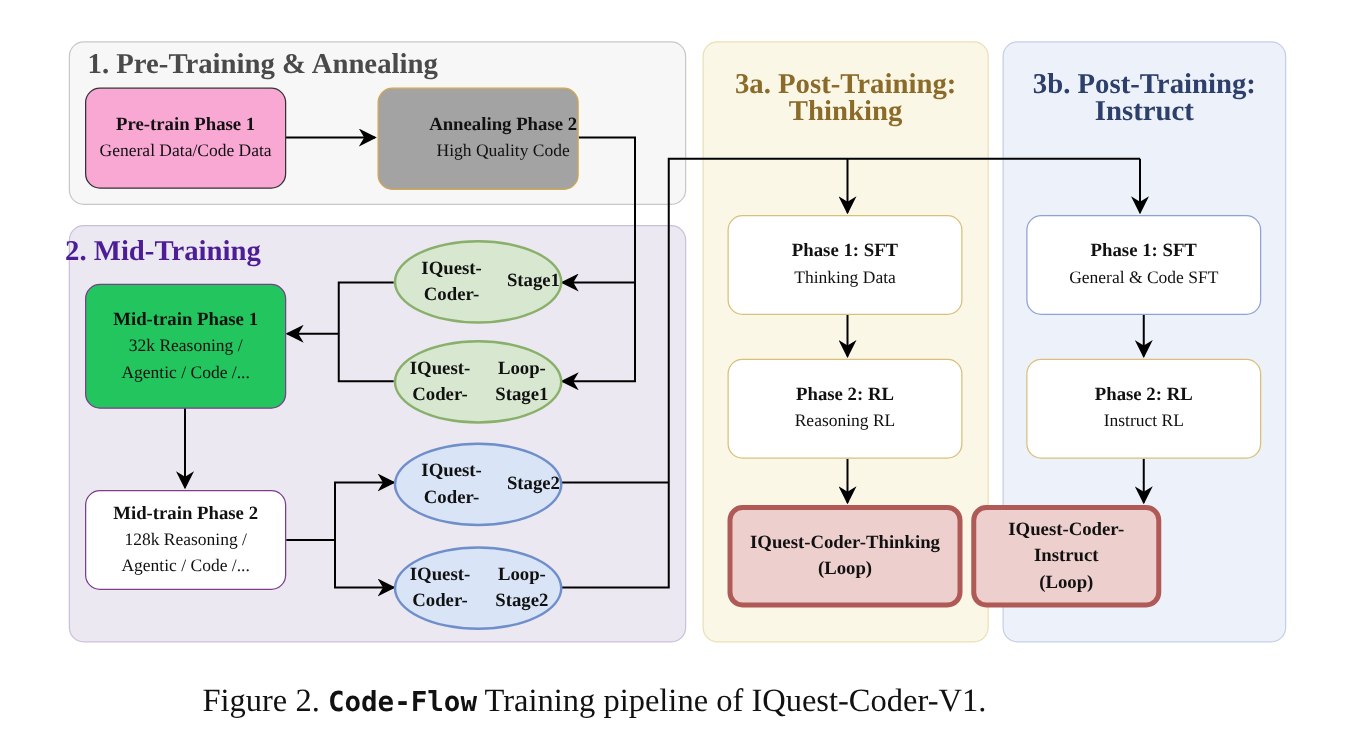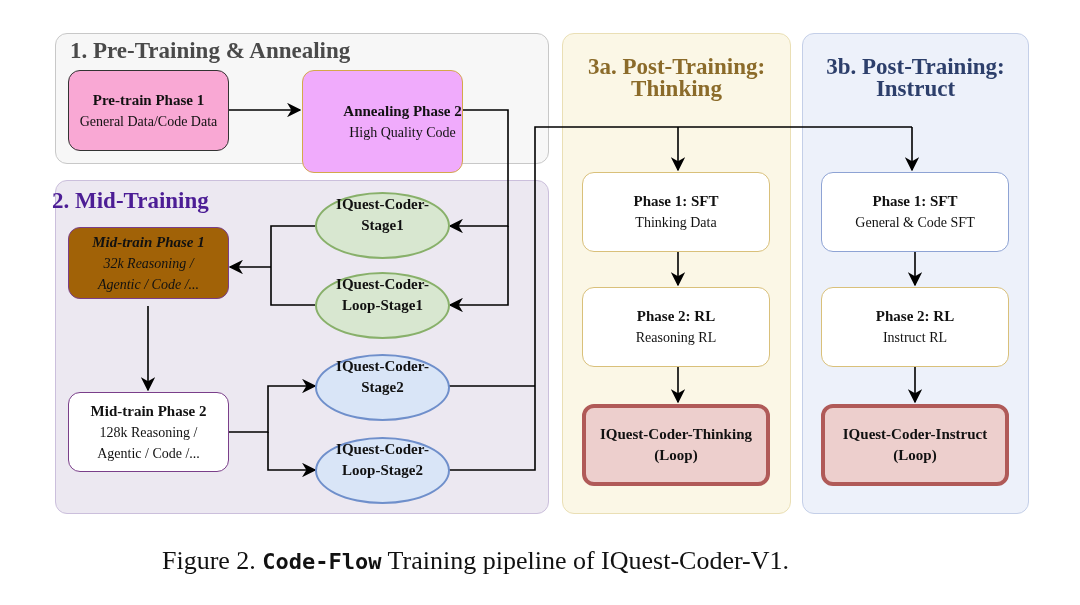--- a/index.html
+++ b/index.html
@@ -9,21 +9,21 @@
   .g2 { left: 55px; top: 180px; width: 494px; height: 334px; background: #ece8f1; border: 1.5px solid #cbbfdc; }
   .g3a { left: 562px; top: 33px; width: 229px; height: 481px; background: #fbf7e6; border: 1.5px solid #eadfb5; }
   .g3b { left: 802px; top: 33px; width: 227px; height: 481px; background: #edf1fa; border: 1.5px solid #c4cfe8; }
   .gtitle { position: absolute; font-weight: bold; font-size: 23px; }
   .t1 { left: 70px; top: 38px; color: #4a4a4a; }
   .t2 { left: 52px; top: 188px; color: #4c1d95; }
   .t3a { left: 562px; width: 229px; top: 56px; text-align: center; color: #8b6b2a; line-height: 22px; }
   .t3b { left: 802px; width: 227px; top: 56px; text-align: center; color: #2d3f6b; line-height: 22px; }
   .box { position: absolute; box-sizing: border-box; border-radius: 12px; display: flex; flex-direction: column; align-items: center; justify-content: center; text-align: center; color: #111; font-size: 14px; line-height: 21px; }
   .box .b { font-weight: bold; font-size: 15px; }
-  .ell { position: absolute; box-sizing: border-box; border-radius: 50%; display: flex; flex-direction: column; align-items: center; justify-content: flex-start; text-align: center; font-weight: bold; font-size: 15px; line-height: 21px; color: #111; }
+  .ell { position: absolute; box-sizing: border-box; border-radius: 50%; display: flex; align-items: center; justify-content: flex-end; text-align: center; font-weight: bold; font-size: 15px; line-height: 21px; color: #111; }
   .green { background: #d8e7d0; border: 2.5px solid #88b06a; }
   .blue { background: #d9e5f7; border: 2.5px solid #6f8fcb; }
   .final { background: #edcfcd; border: 4px solid #b05a58; font-weight: bold; font-size: 15px; }
   svg.lines { position: absolute; left: 0; top: 0; }
   .caption { position: absolute; left: 0; width: 951px; top: 546px; text-align: center; font-size: 26px; color: #111; font-family: "Liberation Serif", serif; }
   .caption .mono { font-family: "DejaVu Sans Mono", monospace; font-weight: bold; font-size: 22px; }
 </style>
 </head>
 <body>
 
@@ -66,26 +66,26 @@
     <path d="M678,367 L678,402" marker-end="url(#arr)"></path>
     <path d="M915,252 L915,285" marker-end="url(#arr)"></path>
     <path d="M915,367 L915,402" marker-end="url(#arr)"></path>
   </g>
 </svg>
 
 <div class="box" style="left:68px;top:70px;width:161px;height:81px;background:#f9a8d4;border:1.5px solid #333;">
   <div class="b">Pre-train Phase 1</div>
   <div>General Data/Code Data</div>
 </div>
-<div class="box" style="left:302px;top:70px;width:161px;height:103px;background:#f0abfc;border:1.5px solid #d4a84a;padding-left:40px;">
+<div class="box" style="left:302px;top:70px;width:161px;height:82px;background:#a3a3a3;border:1.5px solid #d4a84a;padding-left:40px;">
   <div class="b">Annealing Phase 2</div>
   <div>High Quality Code</div>
 </div>
 
-<div class="box" style="left:68px;top:227px;width:161px;height:72px;background:#a16207;border:1.5px solid #7a3e8a;font-style:italic;">
+<div class="box" style="left:68px;top:227px;width:161px;height:100px;background:#22c55e;border:1.5px solid #7a3e8a;">
   <div class="b">Mid-train Phase 1</div>
   <div>32k Reasoning /</div>
   <div>Agentic / Code /...</div>
 </div>
 <div class="box" style="left:68px;top:392px;width:161px;height:80px;background:#fff;border:1.5px solid #7a3e8a;">
   <div class="b">Mid-train Phase 2</div>
   <div>128k Reasoning /</div>
   <div>Agentic / Code /...</div>
 </div>
 
@@ -120,21 +120,21 @@
 </div>
 
 <div class="box" style="left:821px;top:172px;width:188px;height:80px;background:#fff;border:1.5px solid #8ea3d4;">
   <div class="b">Phase 1: SFT</div>
   <div>General &amp; Code SFT</div>
 </div>
 <div class="box" style="left:821px;top:287px;width:188px;height:80px;background:#fff;border:1.5px solid #d9c07a;">
   <div class="b">Phase 2: RL</div>
   <div>Instruct RL</div>
 </div>
-<div class="box final" style="left:821px;top:404px;width:188px;height:82px;">
+<div class="box final" style="left:777px;top:404px;width:152px;height:82px;">
   <div>IQuest-Coder-Instruct</div>
   <div>(Loop)</div>
 </div>
 
 <div class="caption">
   <span>Figure 2.</span>
   <span class="mono">Code-Flow</span>
   <span>Training pipeline of IQuest-Coder-V1.</span>
 </div>
 

